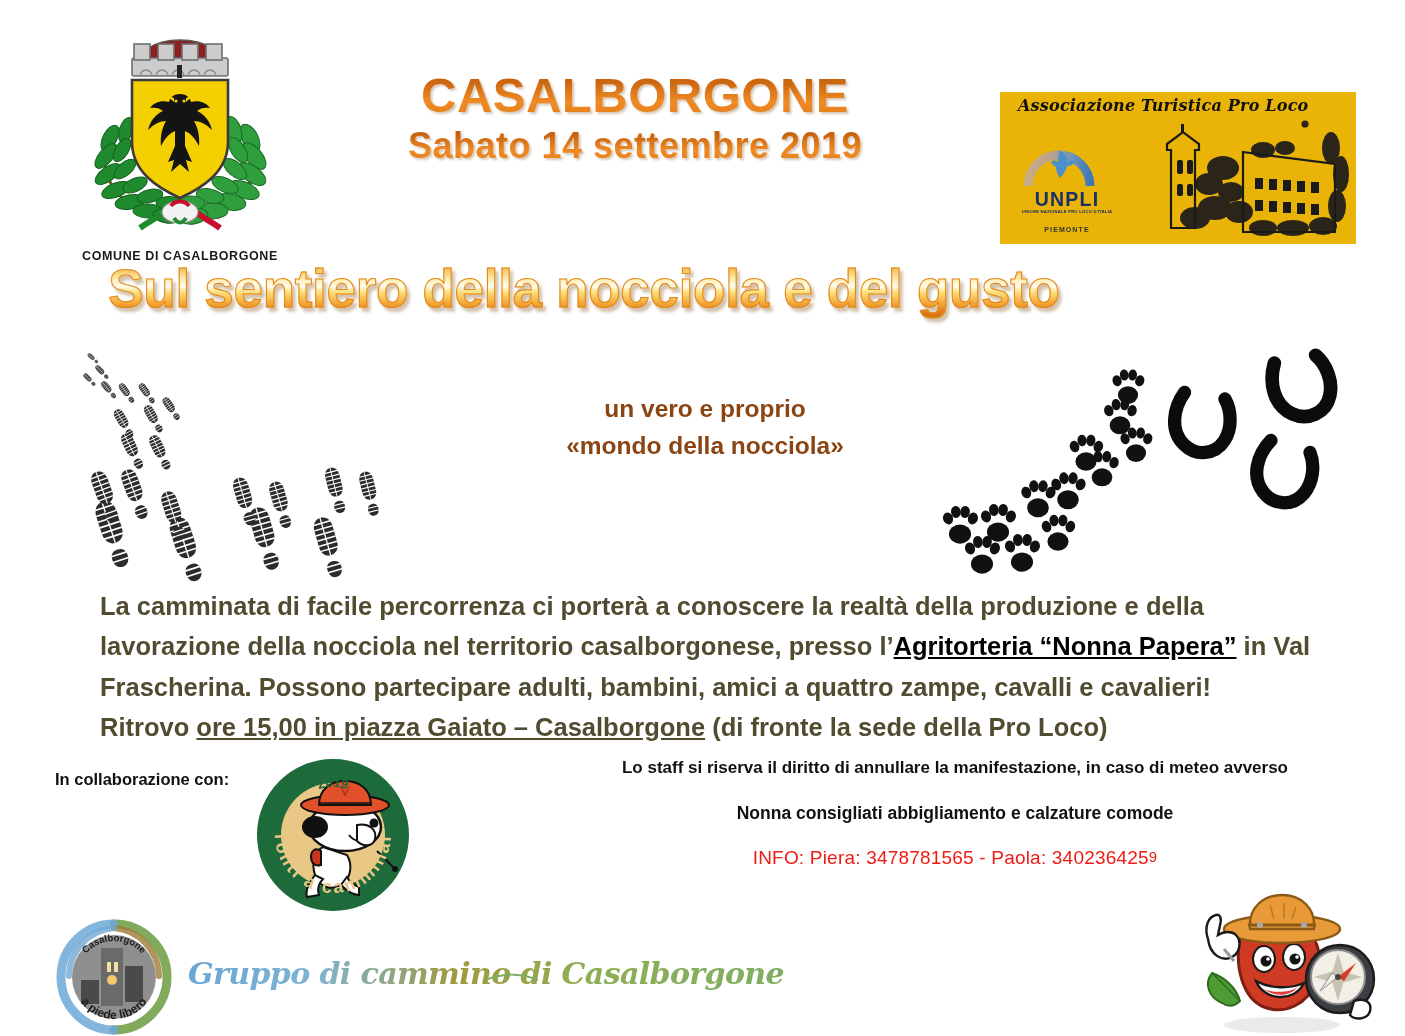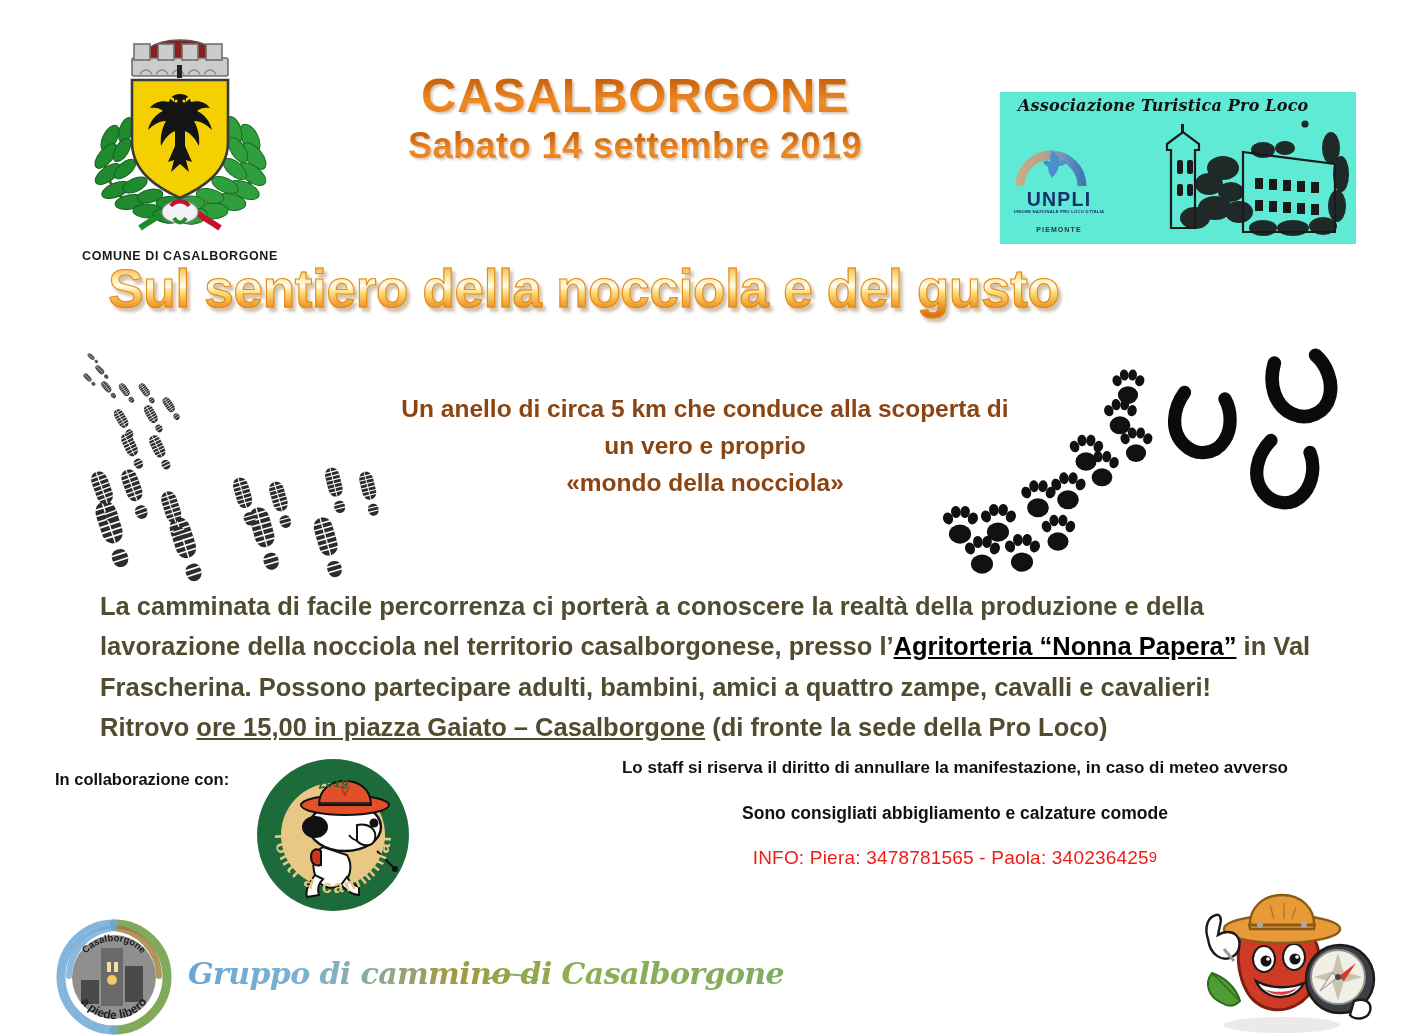--- a/index.html
+++ b/index.html
@@ -41,30 +41,30 @@
   }
   #coa-caption{
     position:absolute; left:60px; top:222px; width:240px;
     text-align:center;
     font-size:12.5px; font-weight:bold; letter-spacing:.6px; color:#1a1a1a;margin-top:27px;
   }
 
   
   #proloco-box{
     position:absolute; left:1000px; top:92px; width:356px; height:152px;
-    background:#5eead4;
+    background:#eab308;
   }
   #proloco-script{
     position:absolute; left:18px; top:4px; width:330px;
     font-family:"DejaVu Serif", serif;
     font-style:italic; font-weight:bold;
     font-size:16px; line-height:1.22; color:#111;
     letter-spacing:.2px;
   }
-  #unpli-logo{ position:absolute; left:12px; top:52px; width:94px; height:96px;}
+  #unpli-logo{ position:absolute; left:20px; top:52px; width:94px; height:96px;}
   #unpli-word{
     position:absolute; left:0; top:44px; width:94px; text-align:center;
     font-size:19.5px; font-weight:bold; color:#16306b; letter-spacing:1.2px;
   }
   #unpli-sub{
     position:absolute; left:0; top:65px; width:94px; text-align:center;
     font-size:4.2px; font-weight:bold; color:#16306b; line-height:1.35;
     letter-spacing:.2px;
   }
   #unpli-region{
@@ -416,21 +416,20 @@
                    C31,-1 27,-18 18,-28" fill="none" stroke="#0b0b0b" stroke-width="13" stroke-linecap="round"></path>
         </g>
       </defs>
       <use href="#horseshoe" transform="translate(46,78) rotate(12) scale(1.02)"></use>
       <use href="#horseshoe" transform="translate(146,42) rotate(-8) scale(1.05)"></use>
       <use href="#horseshoe" transform="translate(128,128) rotate(20) scale(1.02)"></use>
     </svg>
   </div>
 
   <div id="center-blurb">
-    <div>Un anello di circa 5 km che conduce alla scoperta di</div>
     <div>un vero e proprio</div>
     <div>«mondo della nocciola»</div>
   </div>
 
   <div id="body-para"><span>La camminata di facile percorrenza ci porterà a conoscere la realtà della produzione  e della lavorazione della nocciola nel territorio casalborgonese, presso l’</span><span class="hl">Agritorteria “Nonna Papera”</span><span> in Val Frascherina. Possono partecipare adulti, bambini, amici a quattro zampe, cavalli e cavalieri!</span><br><span>Ritrovo </span><span class="ul">ore 15,00 in piazza Gaiato – Casalborgone</span><span> (di fronte la sede della Pro Loco)</span></div>
 
   <div id="collab-label">In collaborazione con:</div>
 
   <div id="snoopy-badge">
     <svg viewBox="0 0 160 160" width="160" height="160" aria-hidden="true">
@@ -467,21 +466,21 @@
         <textPath href="#arcTop" startOffset="50%" text-anchor="middle">2019</textPath>
       </text>
 
       <text font-family="Liberation Sans, sans-serif" font-size="18" font-weight="bold" fill="#e9c886" letter-spacing="2.5">
         <textPath href="#arcBottom" startOffset="50%" text-anchor="middle">Pronti a camminare</textPath>
       </text>
     </svg>
   </div>
 
   <div id="note-1">Lo staff si riserva  il diritto di annullare la manifestazione, in caso di meteo avverso</div>
-  <div id="note-2">Sono consigliati abbigliamento e calzature comode</div>
+  <div id="note-2">Nonna consigliati abbigliamento e calzature comode</div>
   <div id="note-info"><span>INFO: Piera: 3478781565  -  Paola: 340236425</span><span class="sup">9</span></div>
 
   <div id="piede-logo">
     <svg viewBox="0 0 118 118" width="118" height="118" aria-hidden="true">
       <defs>
         <path id="pl-top" d="M22,60 A37,37 0 0,1 96,60" fill="none"></path>
         <path id="pl-bot" d="M18,60 A41,41 0 0,0 100,60" fill="none"></path>
       </defs>
       <g fill="none" stroke-linecap="round">
         <path d="M59,6 A53,53 0 0,1 59,112" stroke="#6b9b3f" stroke-width="9" opacity=".85"></path>

